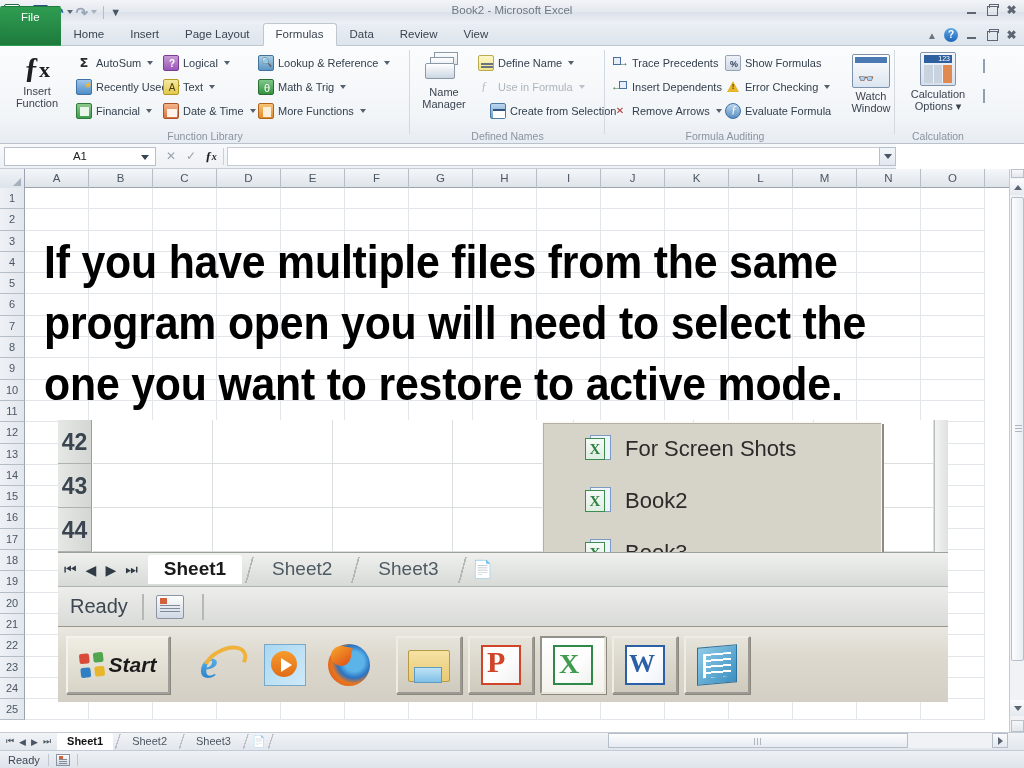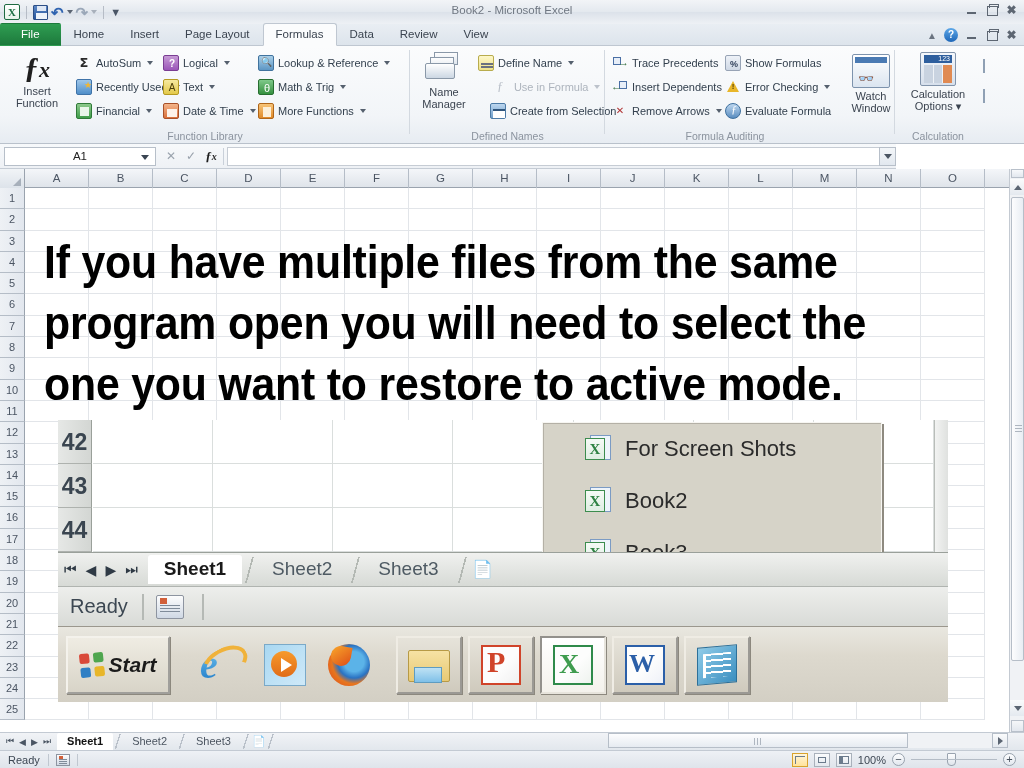--- a/index.html
+++ b/index.html
@@ -55,21 +55,21 @@
     background:linear-gradient(to bottom,#e9eef3,#dde4ec);
     border-bottom:1px solid #bfc7d1;
   }
   .tabs { position:absolute; left:0; top:0; display:flex; align-items:flex-end; height:22px;}
   .tab {
     padding:3px 12px 4px; font-size:11.5px; color:#3b4450; line-height:14px;
     border:1px solid transparent; cursor:default; white-space:nowrap;
   }
   .tab.file {
     background:linear-gradient(to bottom,#2f9d52,#1d7a3c);
-    color:#ffffff; font-weight:normal; padding:3px 20px 4px;
+    color:#ffffff; font-weight:normal; padding:3px 20px 21px;
     border-radius:2px 2px 0 0;
   }
   .tab.active {
     background:#fbfcfd; border:1px solid #bfc7d1; border-bottom:1px solid #fbfcfd;
     border-radius:3px 3px 0 0; position:relative; z-index:3;
   }
   .tabstrip-right { position:absolute; right:6px; top:4px; display:flex; gap:7px; align-items:center;}
   .ribbon-up { font-size:10px;color:#6b7480;}
   .help-ico {
     width:14px;height:14px;border-radius:50%;
@@ -159,21 +159,21 @@
       #eef2f7;
   }
   .namemgr-ico{
     width:40px;height:32px;margin:0 auto 2px;position:relative;
   }
   .namemgr-ico i{position:absolute;display:block;border:1px solid #8a98a8;background:linear-gradient(to bottom,#fdfdfd,#dfe6ee);}
   .namemgr-ico i:nth-child(1){left:10px;top:0;width:24px;height:13px;}
   .namemgr-ico i:nth-child(2){left:6px;top:5px;width:24px;height:13px;}
   .namemgr-ico i:nth-child(3){left:1px;top:11px;width:30px;height:16px;border-radius:2px;background:linear-gradient(to bottom,#ffffff,#ccd7e3);}
   .insertfn {
-    font-family:"Liberation Serif",serif; font-style:italic; font-weight:bold;
+    font-family:"Liberation Serif",serif; font-weight:bold;
     font-size:30px; color:#1f1f1f; line-height:30px;
   }
   .mini-box { width:14px;height:18px;border:1px solid #8fa0b4;background:linear-gradient(to bottom,#fafcfe,#d5dfea); position:relative;}
   .mini-box:after{content:"";position:absolute;left:2px;top:2px;right:2px;bottom:2px;background:repeating-linear-gradient(to bottom,#9fb0c4 0 1px,transparent 1px 3px);}
 
   
   .fbar {
     position:absolute; left:0; top:144px; width:896px; height:25px;
     background:linear-gradient(to bottom,#f7f9fb,#eef1f5);
     border-bottom:1px solid #c5ccd5; display:flex; align-items:center;
@@ -508,21 +508,21 @@
           </div>
         <div class="lbl">Name</div>
         <div class="lbl">Manager</div>
       </div>
       <div style="position:absolute;left:68px;top:7px;">
         <div class="smallitem">
           <span class="gi gi-define"></span>
           <span>Define Name</span>
           <span class="caret"></span>
         </div>
-        <div class="smallitem dim" style="margin-top:4px;justify-content:center;">
+        <div class="smallitem dim" style="margin-top:4px;">
           <span class="gi gi-usef"></span>
           <span>Use in Formula</span>
           <span class="caret"></span>
         </div>
         <div class="smallitem" style="margin-top:4px;margin-left:12px;">
           <span class="gi gi-create"></span>
           <span>Create from Selection</span>
         </div>
       </div>
       <div class="group-label">Defined Names</div>
@@ -1229,26 +1229,15 @@
   <div class="hsb">
     <div class="h-thumb"></div>
     <div class="h-right"></div>
   </div>
 
   <div class="statusbar">
     <span class="st-ready">Ready</span>
     <span class="st-sep"></span>
     <span class="st-rec"></span>
     <span class="st-sep"></span>
-    <div class="st-right">
-      <span class="vbtn v1 sel"></span>
-      <span class="vbtn v2"></span>
-      <span class="vbtn v3"></span>
-      <span class="zoomlbl">100%</span>
-      <span class="zbtn">−</span>
-      <span class="ztrack">
-          <span class="zthumb"></span>
-        </span>
-      <span class="zbtn">+</span>
-    </div>
   </div>
 
 </div>
 
 </body></html>

